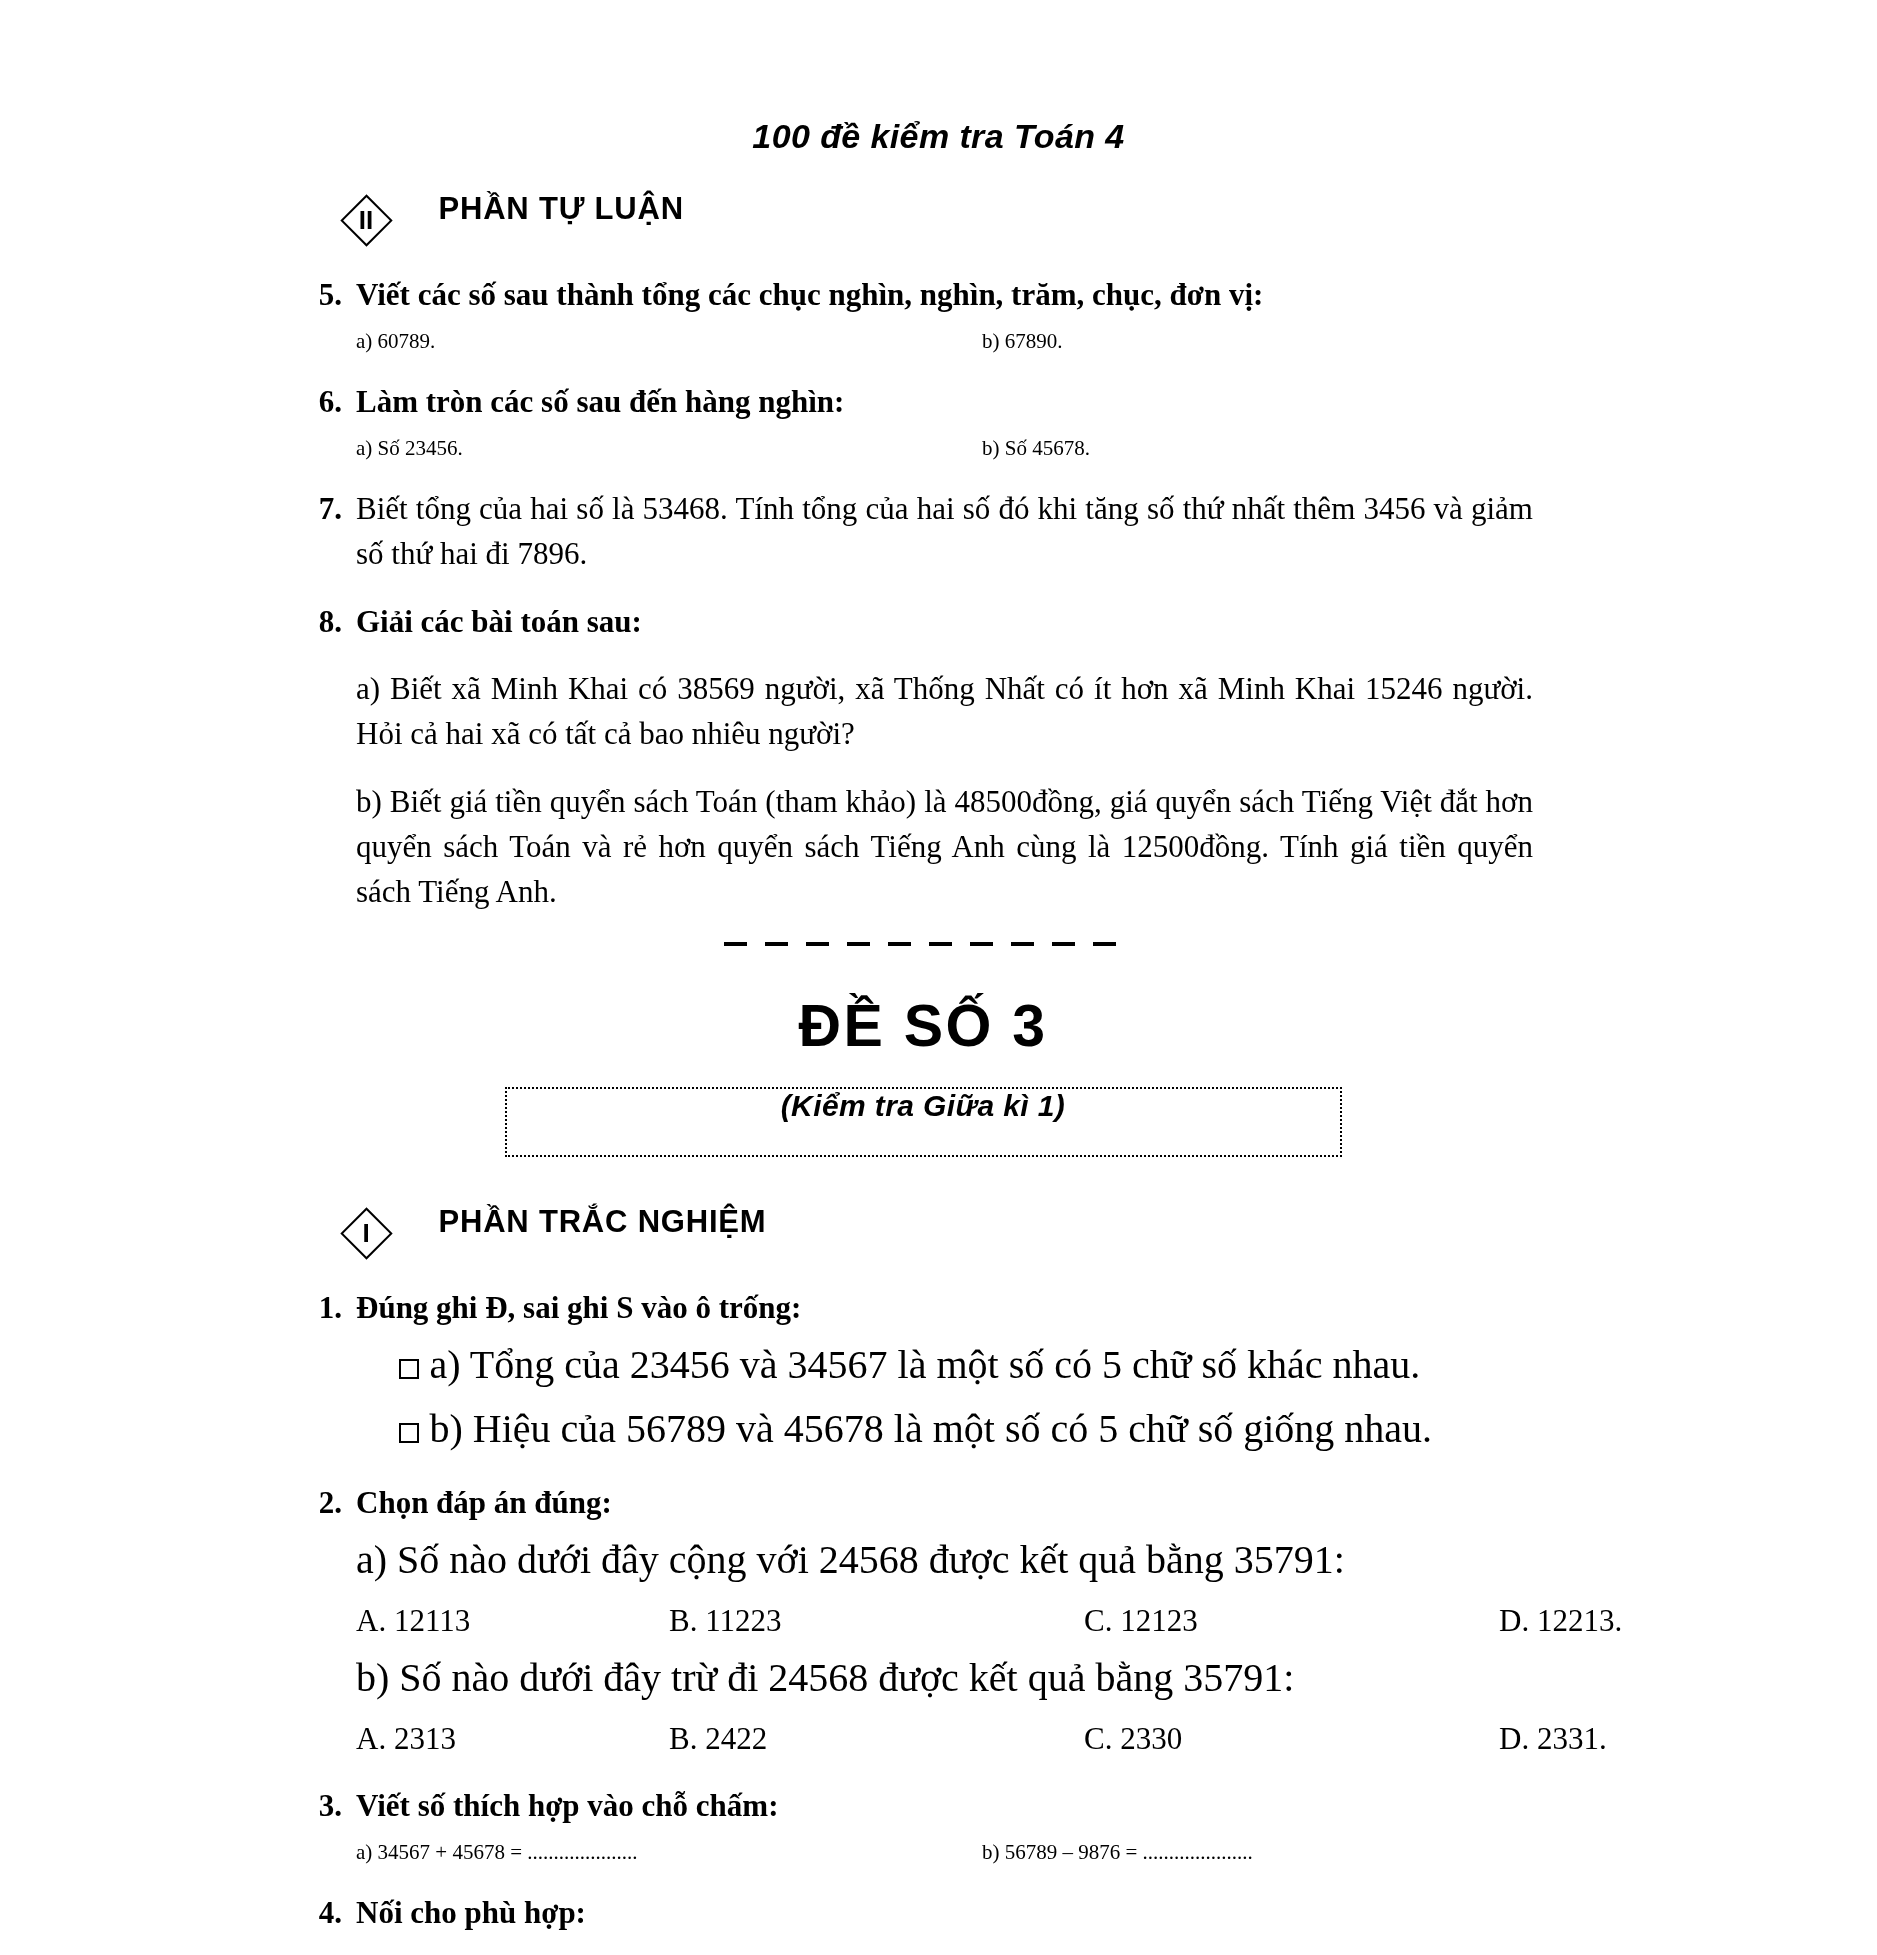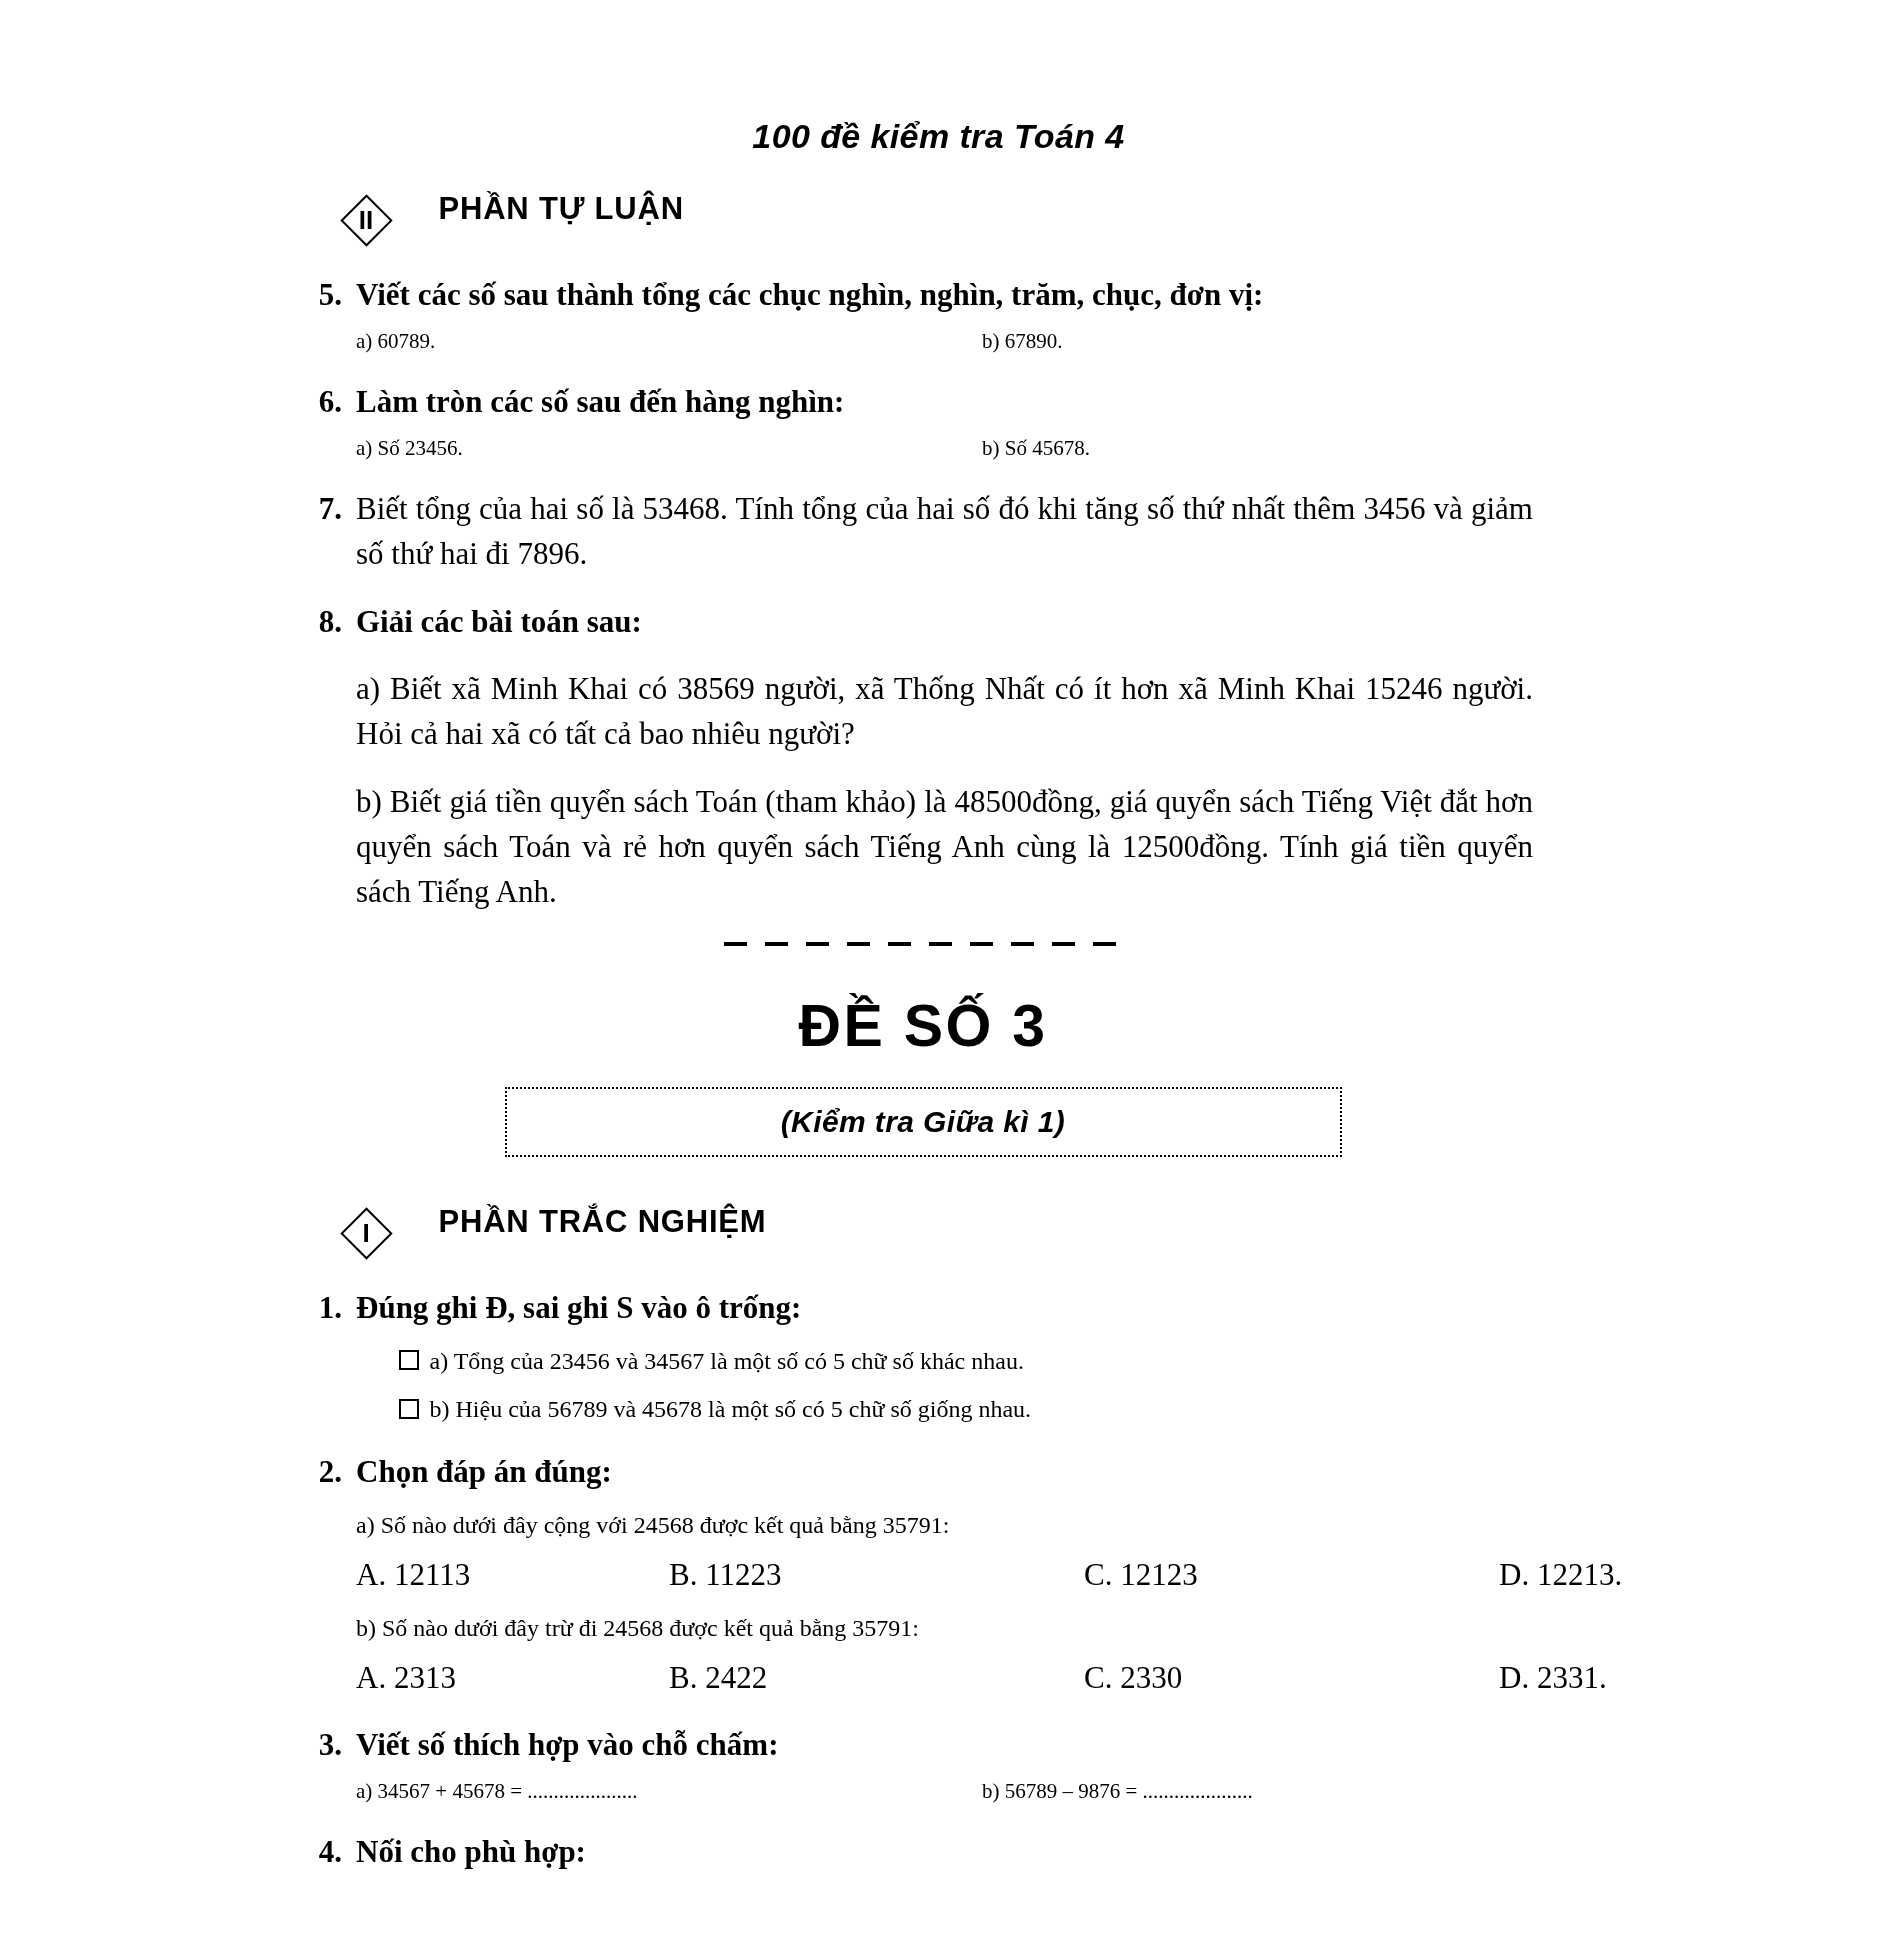--- a/index.html
+++ b/index.html
@@ -111,22 +111,22 @@
 
   .para {
     margin-top: 23px;
     font-size: 31px;
     line-height: 1.45;
     text-align: justify;
   }
   .para.just { text-align: justify; text-justify: inter-word; }
 
   .sub-line {
-    margin-top: 14px;
-    font-size: 24px;
+    margin-top: 6px;
+    font-size: 40px;
     line-height: 1.45;
   }
 
   .indent { padding-left: 43px; }
 
   
   .sep {
     margin: 27px auto 0 auto;
     width: 399px;
     height: 3.9px;
@@ -140,21 +140,21 @@
     font-size: 59px;
     letter-spacing: 2.3px;
     margin-top: 46px;
   }
   .kiem-tra-box {
     margin: 27px auto 0 auto;
     width: 833px;
     height: 66px;
     border: 2px dotted #000;
     display: flex;
-    align-items: center;
+    align-items: flex-start;
     justify-content: center;
     font-family: "Liberation Sans", sans-serif;
     font-style: italic;
     font-weight: bold;
     font-size: 30px;
     letter-spacing: 0.4px;
   }
 
   .checkbox {
     display: inline-block;

